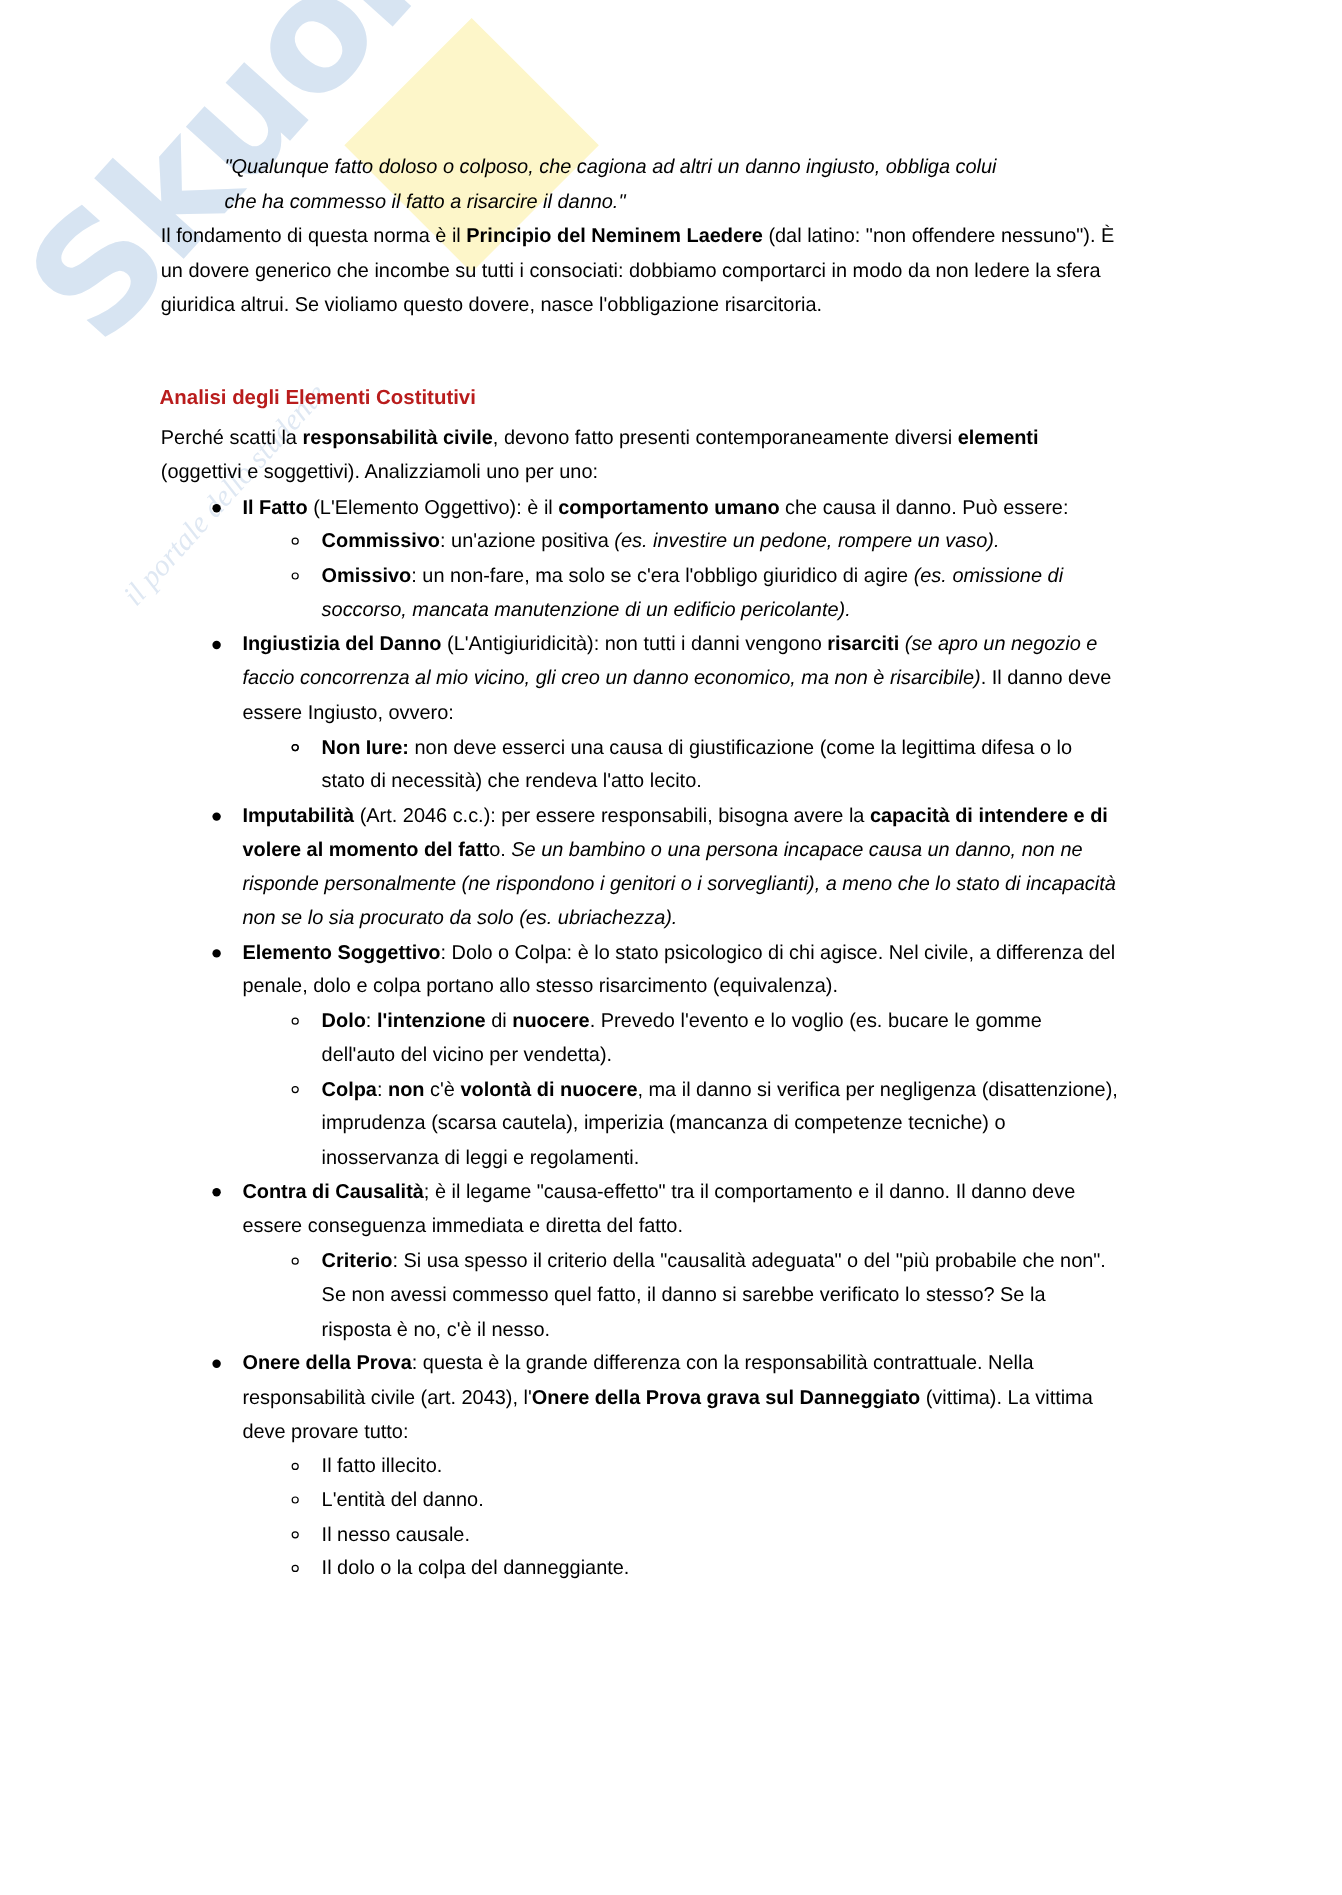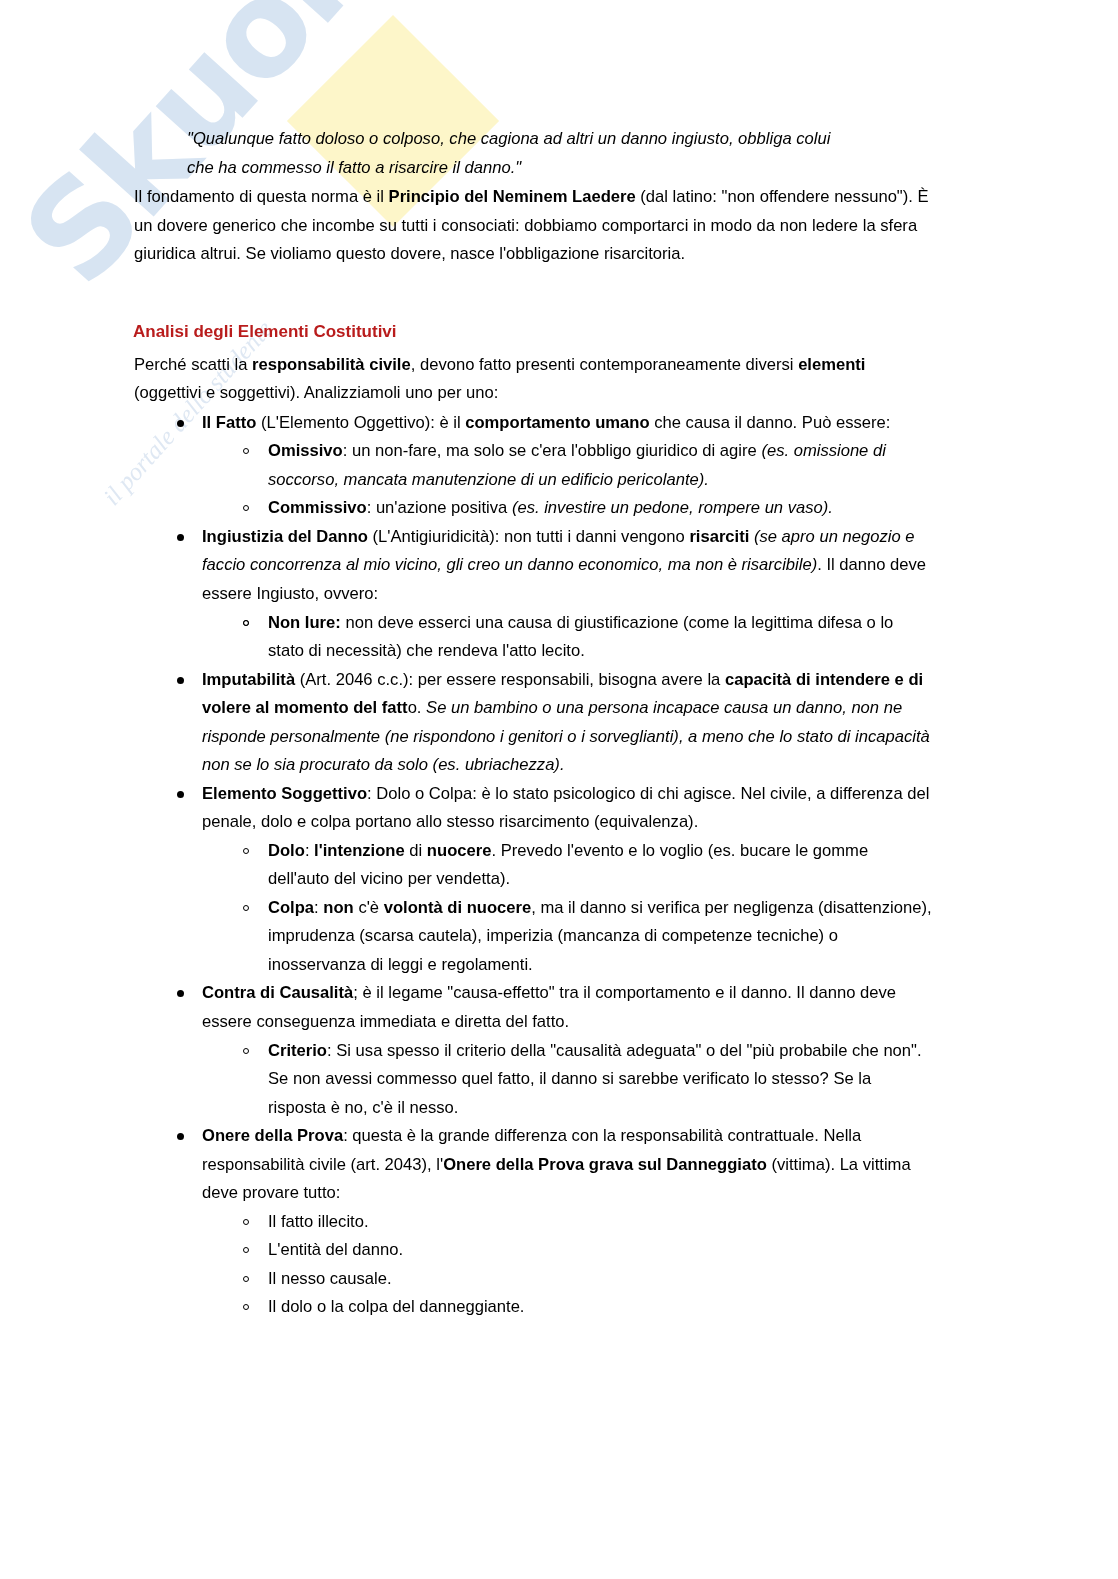--- a/index.html
+++ b/index.html
@@ -168,25 +168,25 @@
     <p class="para"><span>Perché scatti la </span><b>responsabilità civile</b><span>, devono fatto presenti contemporaneamente diversi </span><b>elementi</b><span> (oggettivi e soggettivi). Analizziamoli uno per uno:</span></p>
 
     <ul class="lvl1">
 
       <li>
         <span class="bullet-disc"></span>
         <span class="txt"><b>Il Fatto</b><span> (L'Elemento Oggettivo): è il </span><b>comportamento umano</b><span> che causa il danno. Può essere:</span></span>
         <ul class="lvl2">
           <li>
             <span class="bullet-circle"></span>
+            <span class="txt"><b>Commissivo</b><span>: un'azione positiva </span><i>(es. investire un pedone, rompere un vaso).</i></span>
+          </li>
+          <li>
+            <span class="bullet-circle"></span>
             <span class="txt"><b>Omissivo</b><span>: un non-fare, ma solo se c'era l'obbligo giuridico di agire </span><i>(es. omissione di soccorso, mancata manutenzione di un edificio pericolante).</i></span>
-          </li>
-          <li>
-            <span class="bullet-circle"></span>
-            <span class="txt"><b>Commissivo</b><span>: un'azione positiva </span><i>(es. investire un pedone, rompere un vaso).</i></span>
           </li>
         </ul>
       </li>
 
       <li>
         <span class="bullet-disc"></span>
         <span class="txt"><b>Ingiustizia del Danno</b><span> (L'Antigiuridicità): non tutti i danni vengono </span><b>risarciti</b><i> (se apro un negozio e faccio concorrenza al mio vicino, gli creo un danno economico, ma non è risarcibile)</i><span>. Il danno deve essere Ingiusto, ovvero:</span></span>
         <ul class="lvl2">
           <li>
             <span class="bullet-circle"></span>

